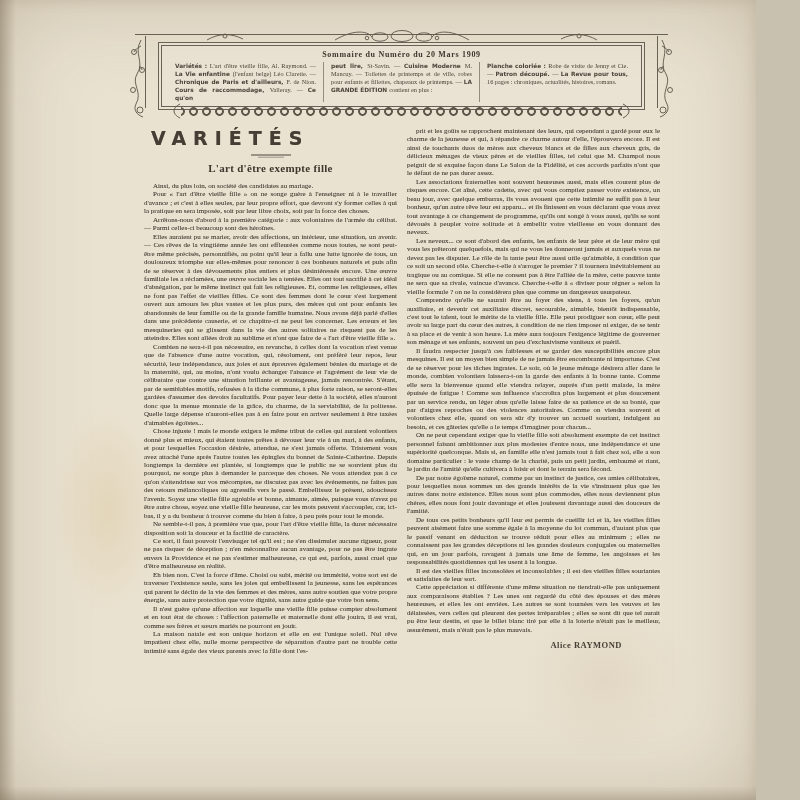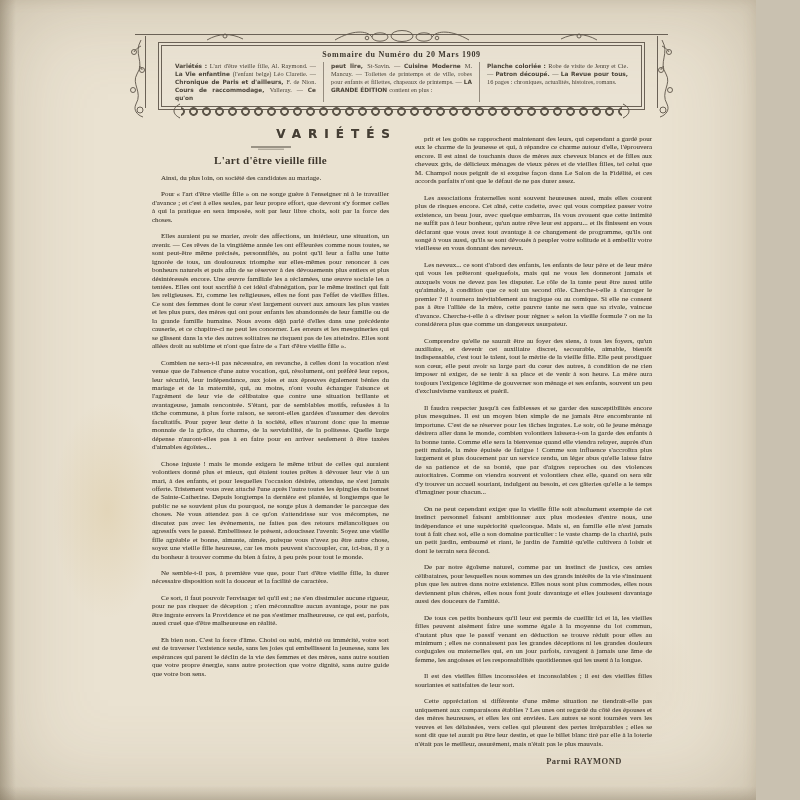--- a/index.html
+++ b/index.html
@@ -44,27 +44,27 @@
   .chain-row{position:absolute;left:26px;right:26px;top:74px;height:14px;
     display:flex;align-items:center;}
   .chain-band{flex:1;height:11px;
     background-image:radial-gradient(circle at 6.5px 5.5px,
       rgba(0,0,0,0) 2.1px,#5d5549 2.7px,#5d5549 4px,rgba(0,0,0,0) 4.7px);
     background-size:13px 11px;background-position:center;}
 
   
   .content{position:absolute;left:144px;top:127px;width:517px;display:flex;gap:10px;}
   .col{flex:0 0 253px;width:253px;}
-  .section-title{text-align:right;font-family:"DejaVu Sans",sans-serif;font-weight:bold;
-    font-size:12px;letter-spacing:7px;padding-left:7px;color:#453e34;
+  .section-title{text-align:left;font-family:"DejaVu Sans",sans-serif;font-weight:bold;
+    font-size:19px;letter-spacing:7px;padding-left:7px;color:#453e34;
     text-shadow:0 0 .4px rgba(69,62,52,.6);}
   .title-divider{display:block;margin:3px auto 3px;}
   .article-title{text-align:center;font-weight:bold;font-size:11px;color:#3e372d;
     margin:3px 0 8px;letter-spacing:.3px;font-family:"Liberation Serif",serif;}
-  .col p{margin:8px;text-indent:9px;font-size:7px;line-height:8.45px;
+  .col p{margin:0;text-indent:9px;font-size:7px;line-height:8.45px;
     text-align:justify;color:#4b443a;text-shadow:0 0 .3px rgba(75,68,58,.45);}
   p.dropcap{text-indent:0;}
   p.dropcap::first-letter{float:left;font-size:19px;line-height:15px;
     padding:1px 2px 0 0;color:#443d33;}
   .signature{text-align:right;padding-right:38px;margin-top:6px;
     font-size:8.5px;letter-spacing:.5px;color:#463f35;font-weight:bold;}
 </style>
 </head>
 <body>
 
@@ -138,41 +138,44 @@
     </div>
   </div>
 
   <div class="content">
     <div class="col">
       <div class="section-title">VARIÉTÉS</div>
       <svg class="title-divider" width="46" height="7" viewBox="0 0 46 7">
         <path d="M3 3 H43" stroke="#4b443a" stroke-width="1"></path>
         <path d="M10 5.2 H36" stroke="#4b443a" stroke-width="0.5"></path>
       </svg>
-      <h2 class="article-title">L'art d'être vieille fille</h2>
+      <h2 class="article-title">L'art d'être exempte fille</h2>
       <div id="left-paragraphs">
           <p>Ainsi, du plus loin, on société des candidates au mariage.</p>
           <p>Pour « l'art d'être vieille fille » on ne songe guère à l'enseigner ni à le travailler d'avance ; et c'est à elles seules, par leur propre effort, que devront s'y former celles à qui la pratique en sera imposée, soit par leur libre choix, soit par la force des choses.</p>
+          <p>Arrêtons-nous d'abord à la première catégorie : aux volontaires de l'armée du célibat. — Parmi celles-ci beaucoup sont des héroïnes.</p>
           <p>Elles auraient pu se marier, avoir des affections, un intérieur, une situation, un avenir. — Ces rêves de la vingtième année les ont effleurées comme nous toutes, se sont peut-être même précisés, personnifiés, au point qu'il leur a fallu une lutte ignorée de tous, un douloureux triomphe sur elles-mêmes pour renoncer à ces bonheurs naturels et puis afin de se réserver à des dévouements plus entiers et plus désintéressés encore. Une œuvre familiale les a réclamées, une œuvre sociale les a tentées. Elles ont tout sacrifié à cet idéal d'abnégation, par le même instinct qui fait les religieuses. Et, comme les religieuses, elles ne font pas l'effet de vieilles filles. Ce sont des femmes dont le cœur s'est largement ouvert aux amours les plus vastes et les plus purs, des mères qui ont pour enfants les abandonnés de leur famille ou de la grande famille humaine. Nous avons déjà parlé d'elles dans une précédente causerie, et ce chapitre-ci ne peut les concerner. Les erreurs et les mesquineries qui se glissent dans la vie des autres solitaires ne risquent pas de les atteindre. Elles sont allées droit au sublime et n'ont que faire de « l'art d'être vieille fille ».</p>
           <p>Combien ne sera-t-il pas nécessaire, en revanche, à celles dont la vocation n'est venue que de l'absence d'une autre vocation, qui, résolument, ont préféré leur repos, leur sécurité, leur indépendance, aux joies et aux épreuves également bénies du mariage et de la maternité, qui, au moins, n'ont voulu échanger l'aisance et l'agrément de leur vie de célibataire que contre une situation brillante et avantageuse, jamais rencontrée. S'étant, par de semblables motifs, refusées à la tâche commune, à plus forte raison, se seront-elles gardées d'assumer des devoirs facultatifs. Pour payer leur dette à la société, elles n'auront donc que la menue monnaie de la grâce, du charme, de la serviabilité, de la politesse. Quelle large dépense n'auront-elles pas à en faire pour en arriver seulement à être taxées d'aimables égoïstes...</p>
           <p>Chose injuste ! mais le monde exigera le même tribut de celles qui auraient volontiers donné plus et mieux, qui étaient toutes prêtes à dévouer leur vie à un mari, à des enfants, et pour lesquelles l'occasion désirée, attendue, ne s'est jamais offerte. Tristement vous avez attaché l'une après l'autre toutes les épingles du bonnet de Sainte-Catherine. Depuis longtemps la dernière est plantée, si longtemps que le public ne se souvient plus du pourquoi, ne songe plus à demander le parceque des choses. Ne vous attendez pas à ce qu'on s'attendrisse sur vos mécomptes, ne discutez pas avec les événements, ne faites pas des retours mélancoliques ou agressifs vers le passé. Embellissez le présent, adoucissez l'avenir. Soyez une vieille fille agréable et bonne, aimante, aimée, puisque vous n'avez pu être autre chose, soyez une vieille fille heureuse, car les mots peuvent s'accoupler, car, ici-bas, il y a du bonheur à trouver comme du bien à faire, à peu près pour tout le monde.</p>
           <p>Ne semble-t-il pas, à première vue que, pour l'art d'être vieille fille, la durer nécessaire disposition soit la douceur et la facilité de caractère.</p>
           <p>Ce sort, il faut pouvoir l'envisager tel qu'il est ; ne s'en dissimuler aucune rigueur, pour ne pas risquer de déception ; n'en méconnaître aucun avantage, pour ne pas être ingrate envers la Providence et ne pas s'estimer malheureuse, ce qui est, parfois, aussi cruel que d'être malheureuse en réalité.</p>
           <p>Eh bien non. C'est la force d'âme. Choisi ou subi, mérité ou immérité, votre sort est de traverser l'existence seule, sans les joies qui embellissent la jeunesse, sans les espérances qui parent le déclin de la vie des femmes et des mères, sans autre soutien que votre propre énergie, sans autre protection que votre dignité, sans autre guide que votre bon sens.</p>
+          <p>Il n'est guère qu'une affection sur laquelle une vieille fille puisse compter absolument et en tout état de choses : l'affection paternelle et maternelle dont elle jouira, il est vrai, comme ses frères et sœurs mariés ne pourront en jouir.</p>
+          <p>La maison natale est son unique horizon et elle en est l'unique soleil. Nul rêve impatient chez elle, nulle morne perspective de séparation d'autre part ne trouble cette intimité sans égale des vieux parents avec la fille dont l'es-</p>
         </div>
     </div>
     <div class="col">
       <div id="right-paragraphs">
           <p>prit et les goûts se rapprochent maintenant des leurs, qui cependant a gardé pour eux le charme de la jeunesse et qui, à répandre ce charme autour d'elle, l'éprouvera encore. Il est ainsi de touchants duos de mères aux cheveux blancs et de filles aux cheveux gris, de délicieux ménages de vieux pères et de vieilles filles, tel celui que M. Champol nous peignit de si exquise façon dans Le Salon de la Fidélité, et ces accords parfaits n'ont que le défaut de ne pas durer assez.</p>
           <p>Les associations fraternelles sont souvent heureuses aussi, mais elles courent plus de risques encore. Cet aîné, cette cadette, avec qui vous comptiez passer votre existence, un beau jour, avec quelque embarras, ils vous avouent que cette intimité ne suffit pas à leur bonheur, qu'un autre rêve leur est apparu... et ils finissent en vous déclarant que vous avez tout avantage à ce changement de programme, qu'ils ont songé à vous aussi, qu'ils se sont dévoués à peupler votre solitude et à embellir votre vieillesse en vous donnant des neveux.</p>
           <p>Les neveux... ce sont d'abord des enfants, les enfants de leur père et de leur mère qui vous les prêteront quelquefois, mais qui ne vous les donneront jamais et auxquels vous ne devez pas les disputer. Le rôle de la tante peut être aussi utile qu'aimable, à condition que ce soit un second rôle. Cherche-t-elle à s'arroger le premier ? il tournera inévitablement au tragique ou au comique. Si elle ne consent pas à être l'alliée de la mère, cette pauvre tante ne sera que sa rivale, vaincue d'avance. Cherche-t-elle à « diviser pour régner » selon la vieille formule ? on ne la considérera plus que comme un dangereux usurpateur.</p>
           <p>Comprendre qu'elle ne saurait être au foyer des siens, à tous les foyers, qu'un auxiliaire, et devenir cet auxiliaire discret, secourable, aimable, bientôt indispensable, c'est tout le talent, tout le mérite de la vieille fille. Elle peut prodiguer son cœur, elle peut avoir sa large part du cœur des autres, à condition de ne rien imposer ni exiger, de se tenir à sa place et de venir à son heure. La mère aura toujours l'exigence légitime de gouverner son ménage et ses enfants, souvent un peu d'exclusivisme vaniteux et puéril.</p>
           <p>Il faudra respecter jusqu'à ces faiblesses et se garder des susceptibilités encore plus mesquines. Il est un moyen bien simple de ne jamais être encombrante ni importune. C'est de se réserver pour les tâches ingrates. Le soir, où le jeune ménage désirera aller dans le monde, combien volontiers laissera-t-on la garde des enfants à la bonne tante. Comme elle sera la bienvenue quand elle viendra relayer, auprès d'un petit malade, la mère épuisée de fatigue ! Comme son influence s'accroîtra plus largement et plus doucement par un service rendu, un léger abus qu'elle laisse faire de sa patience et de sa bonté, que par d'aigres reproches ou des violences autoritaires. Comme on viendra souvent et volontiers chez elle, quand on sera sûr d'y trouver un accueil souriant, indulgent au besoin, et ces gâteries qu'elle a le temps d'imaginer pour chacun...</p>
           <p>On ne peut cependant exiger que la vieille fille soit absolument exempte de cet instinct personnel faisant ambitionner aux plus modestes d'entre nous, une indépendance et une supériorité quelconque. Mais si, en famille elle n'est jamais tout à fait chez soi, elle a son domaine particulier : le vaste champ de la charité, puis un petit jardin, embaumé et riant, le jardin de l'amitié qu'elle cultivera à loisir et dont le terrain sera fécond.</p>
           <p>De par notre égoïsme naturel, comme par un instinct de justice, ces amies célibataires, pour lesquelles nous sommes un des grands intérêts de la vie s'insinuent plus que les autres dans notre existence. Elles nous sont plus commodes, elles nous deviennent plus chères, elles nous font jouir davantage et elles jouissent davantage aussi des douceurs de l'amitié.</p>
           <p>De tous ces petits bonheurs qu'il leur est permis de cueillir ici et là, les vieilles filles peuvent aisément faire une somme égale à la moyenne du lot commun, d'autant plus que le passif venant en déduction se trouve réduit pour elles au minimum ; elles ne connaissent pas les grandes déceptions ni les grandes douleurs conjugales ou maternelles qui, en un jour parfois, ravagent à jamais une âme de femme, les angoisses et les responsabilités quotidiennes qui les usent à la longue.</p>
           <p>Il est des vieilles filles inconsolées et inconsolables ; il est des vieilles filles souriantes et satisfaites de leur sort.</p>
           <p>Cette appréciation si différente d'une même situation ne tiendrait-elle pas uniquement aux comparaisons établies ? Les unes ont regardé du côté des épouses et des mères heureuses, et elles les ont enviées. Les autres se sont tournées vers les veuves et les délaissées, vers celles qui pleurent des pertes irréparables ; elles se sont dit que tel aurait pu être leur destin, et que le billet blanc tiré par elle à la loterie n'était pas le meilleur, assurément, mais n'était pas le plus mauvais.</p>
         </div>
-      <div class="signature">Parmi RAYMOND</div>
+      <div class="signature">Alice RAYMOND</div>
     </div>
   </div>
 </div>
 
 </body></html>

